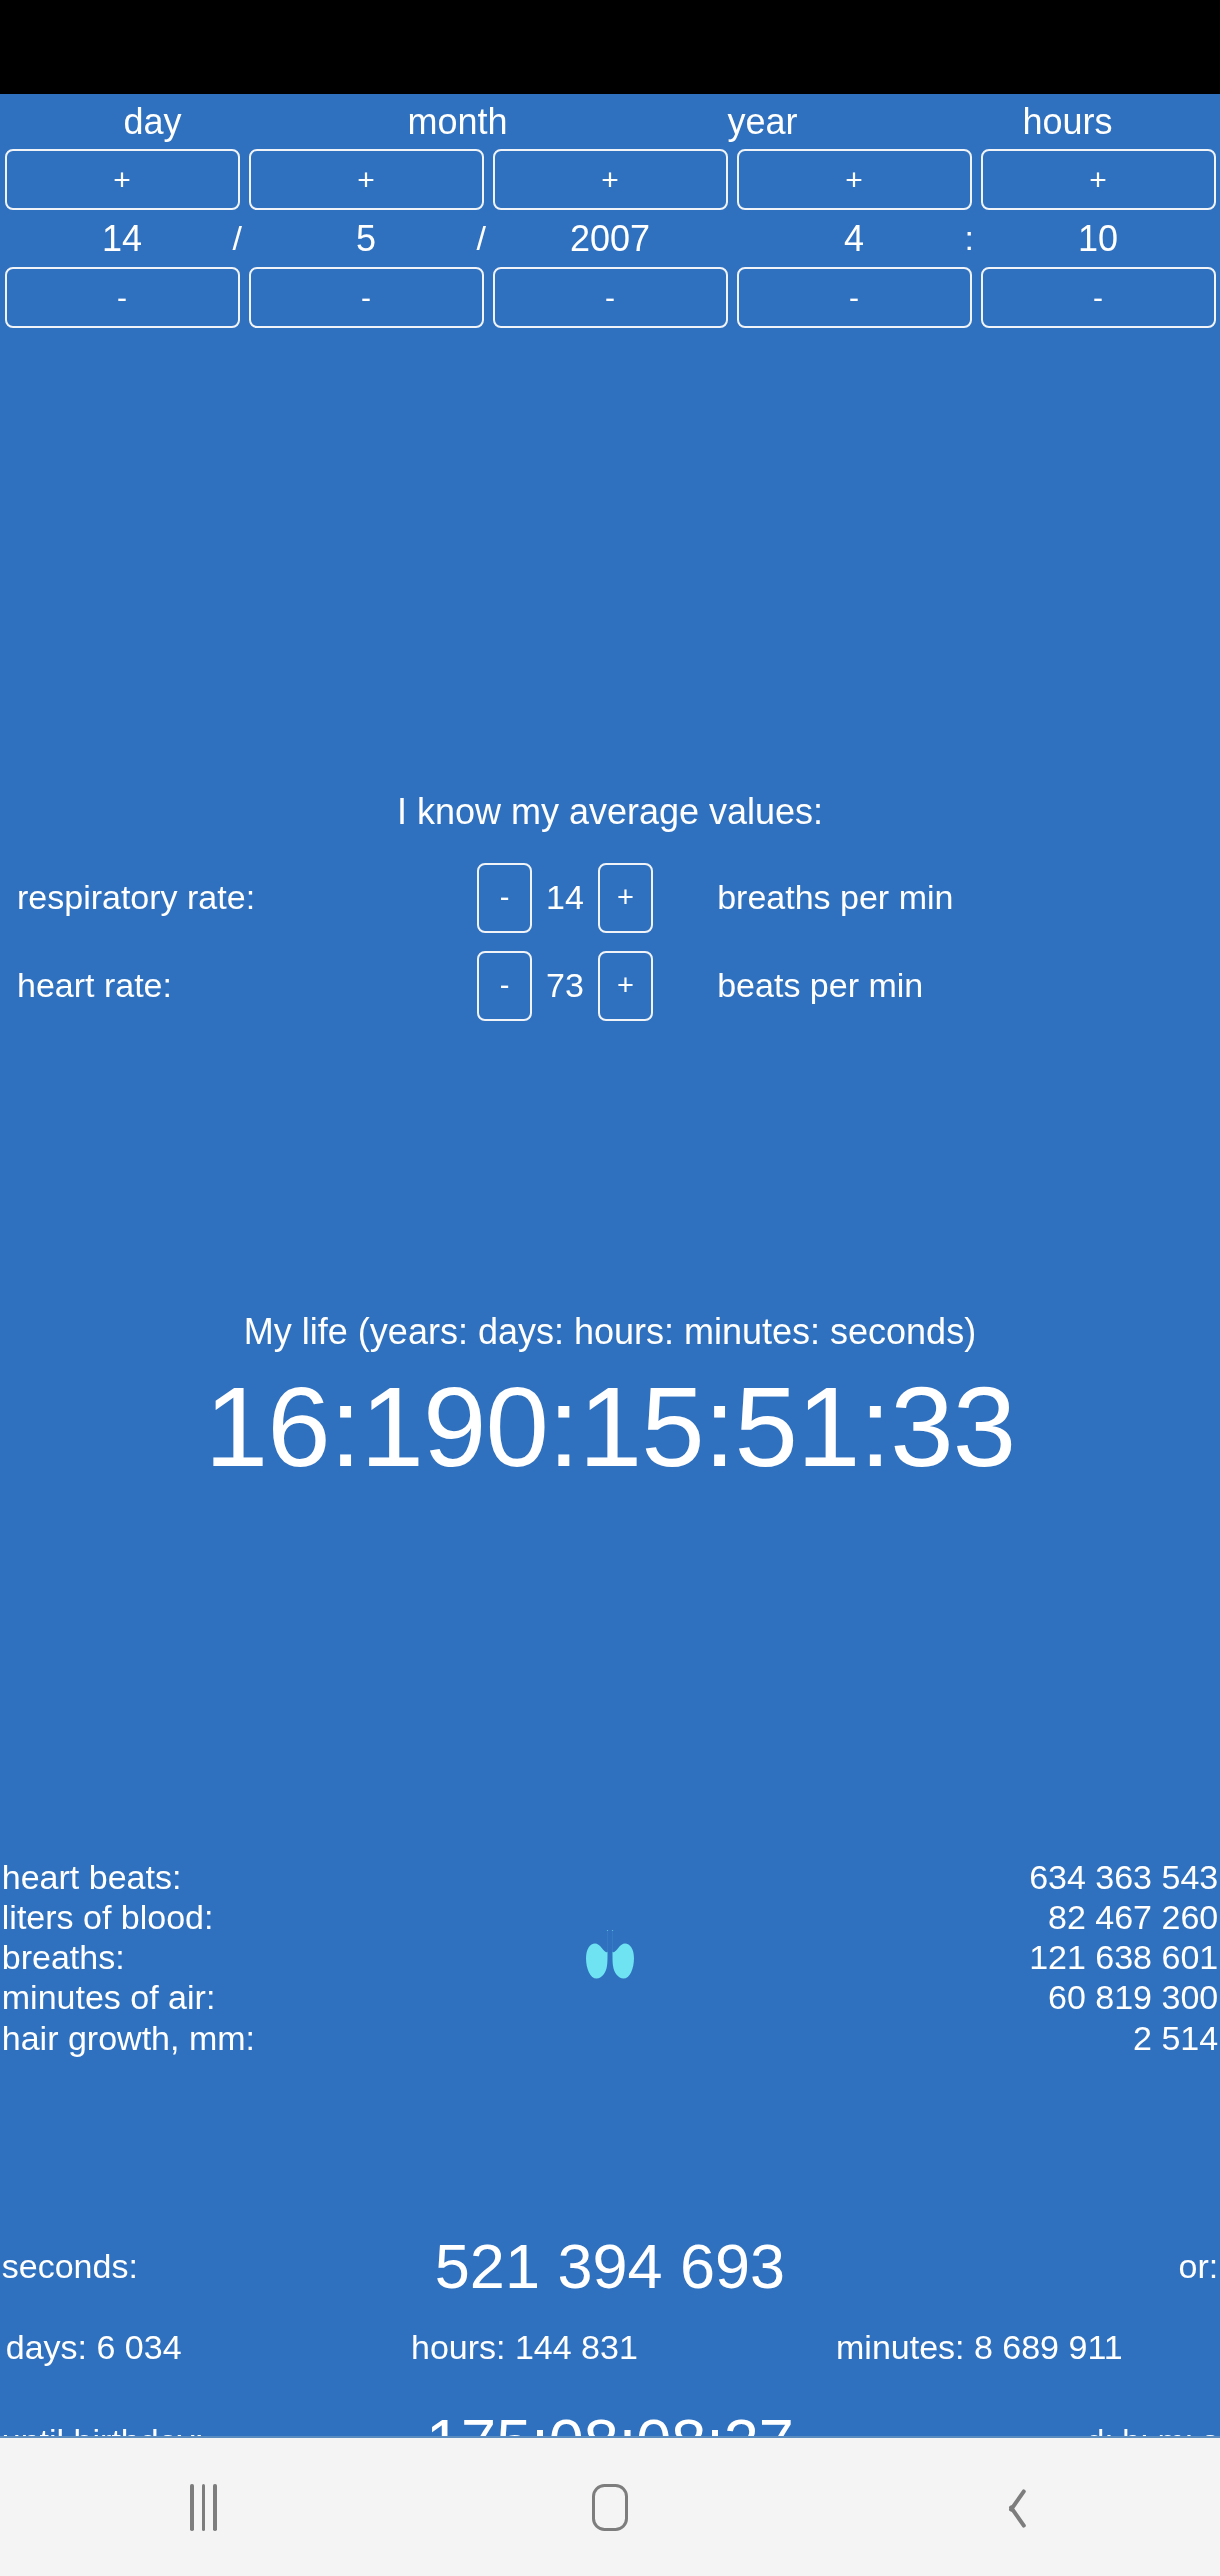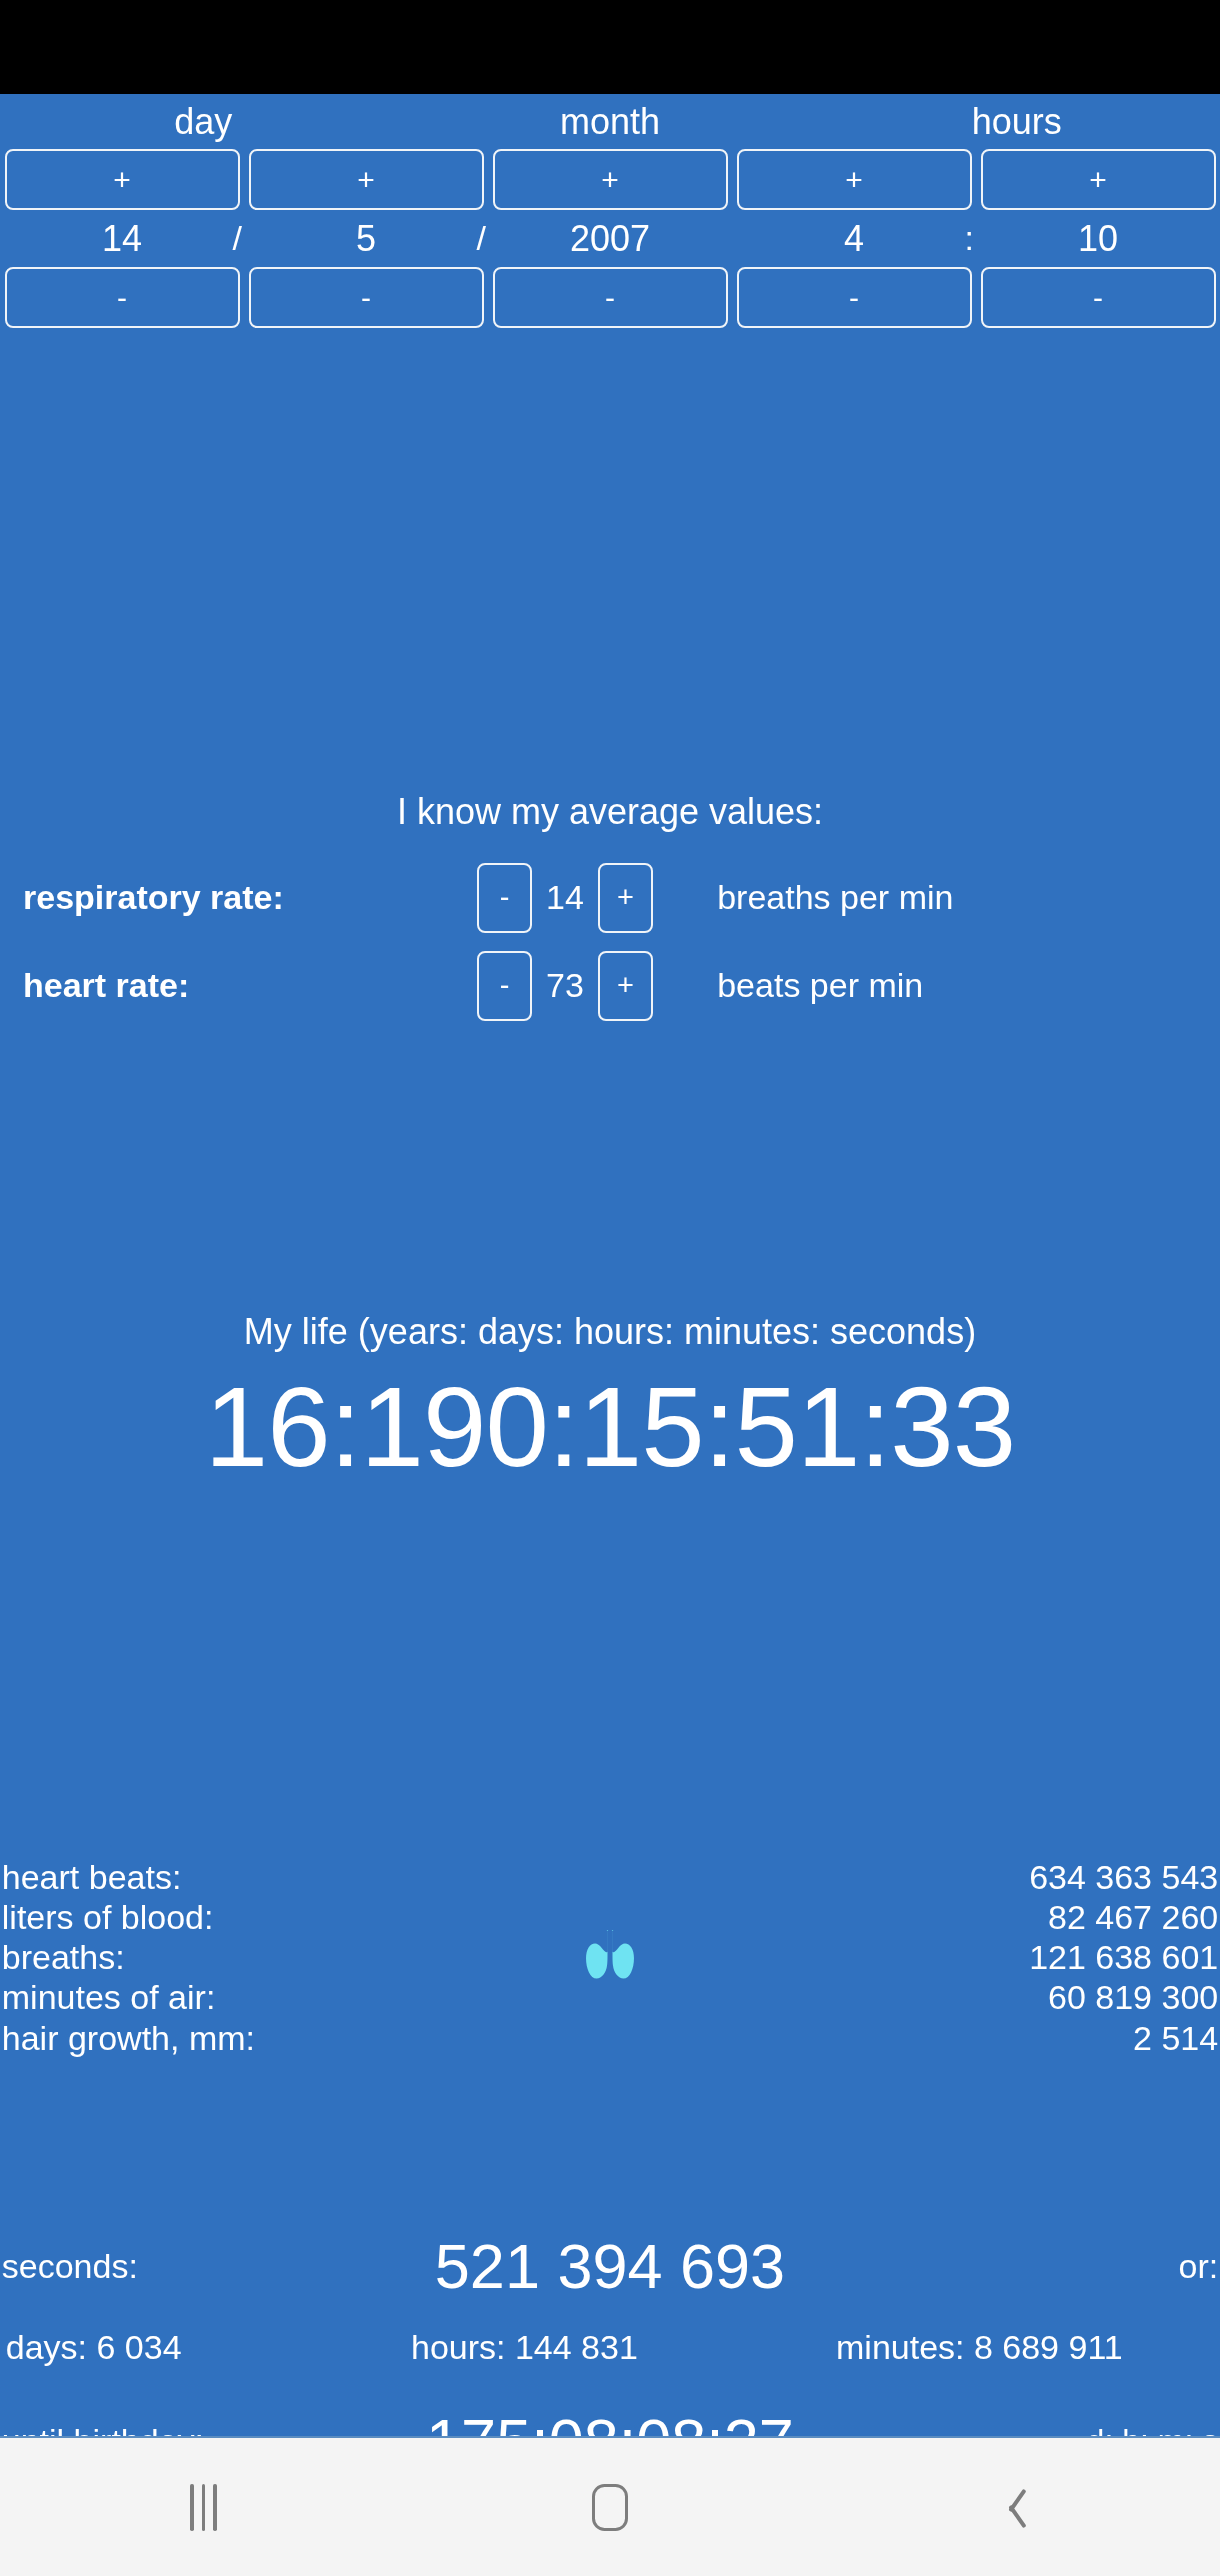--- a/index.html
+++ b/index.html
@@ -103,28 +103,27 @@
     left: 0;
     width: 1220px;
     height: 73px;
     display: flex;
     align-items: center;
   }
   .avg-row.r1 { top: 767px; }
   .avg-row.r2 { top: 855px; }
   .avg-label {
     position: absolute;
-    left: 10px;
+    left: 4px;
     width: 465px;
     padding-left: 13px;
     font-size: 34px;
     line-height: 73px;
     text-align: left;
     white-space: nowrap;
-    font-weight: bold;
   }
   .avg-ctrl {
     position: absolute;
     left: 477px;
     width: 268px;
     height: 73px;
     display: flex;
     align-items: center;
     justify-content: flex-start;
   }
@@ -348,20 +347,21 @@
 
   <div class="status-bar"></div>
 
   <div class="screen">
 
     <div class="picker">
 
       <div class="picker-row picker-labels">
         <div class="picker-cell">day</div>
         <div class="picker-cell">month</div>
+        <div class="picker-cell">year</div>
         <div class="picker-cell">hours</div>
       </div>
 
       <div class="picker-row picker-btnrow">
         <div class="picker-cell">
           <button class="step-btn">+</button>
         </div>
         <div class="picker-cell">
           <button class="step-btn">+</button>
         </div>

